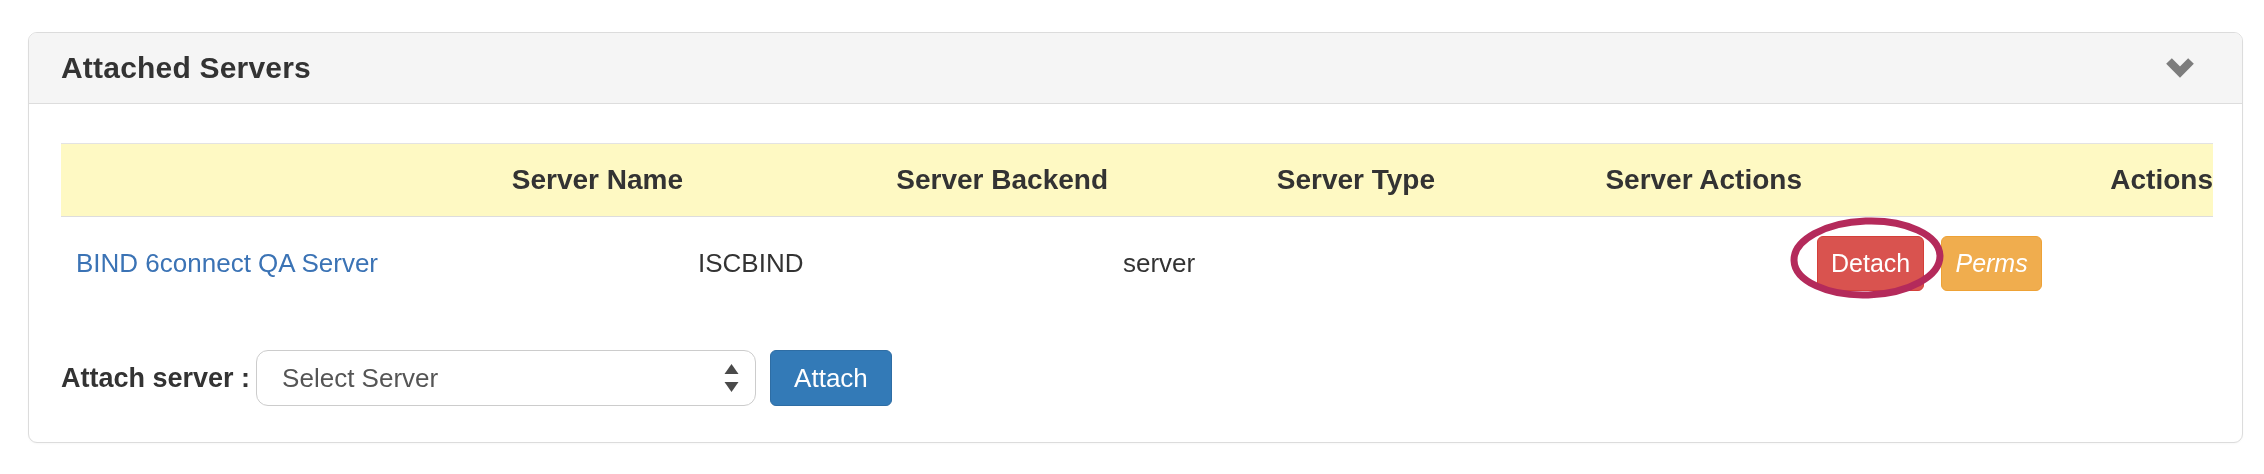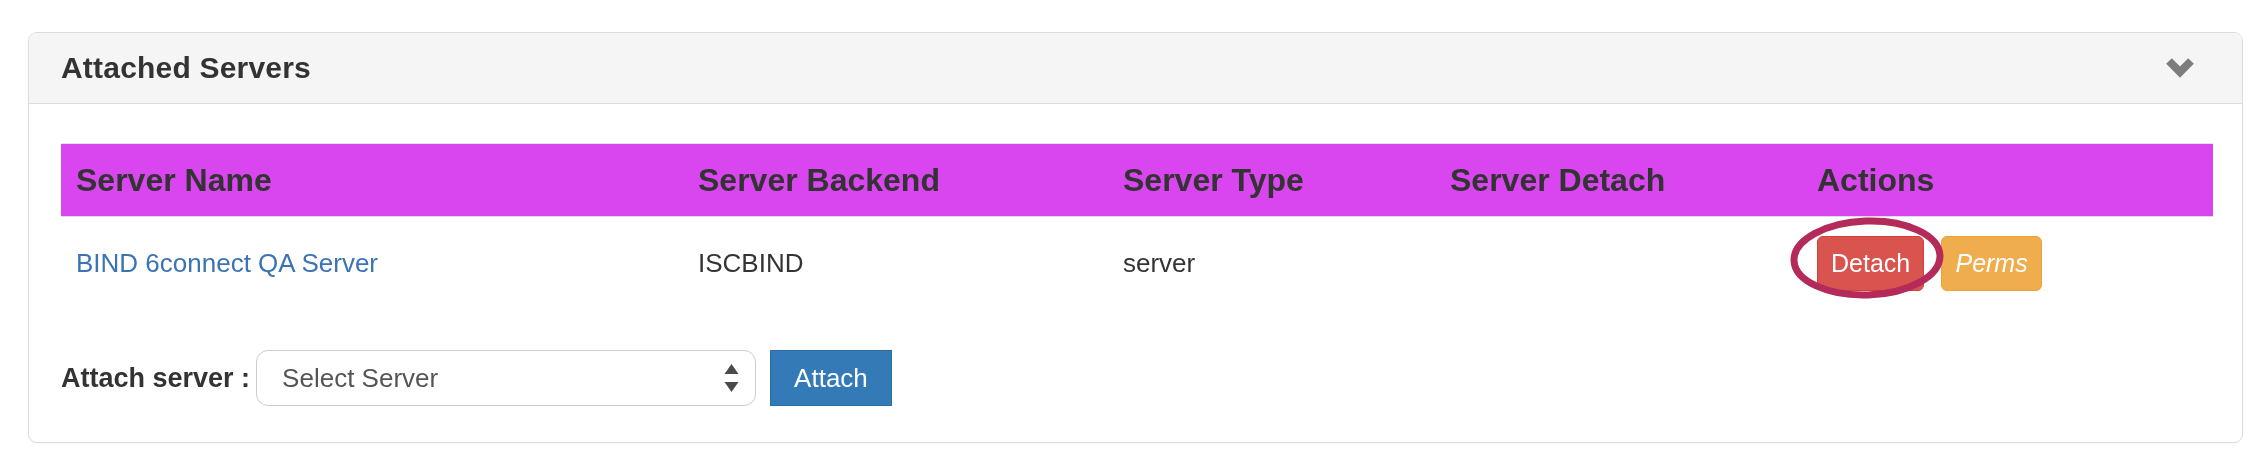--- a/index.html
+++ b/index.html
@@ -50,27 +50,27 @@
     padding: 39px 31px 0 32px;
   }
   table.servers {
     width: 100%;
     border-collapse: collapse;
     table-layout: fixed;
     font-size: 26px;
     color: #333333;
   }
   table.servers th {
-    background: #d946ef;
+    background: #fef9c3;
     border-top: 1px solid #e3e3e3;
     border-bottom: 1px solid #ddd;
     height: 72px;
-    text-align: left;
+    text-align: right;
     font-weight: bold;
-    font-size: 32px;
+    font-size: 28px;
     padding: 0 0 0 15px;
     color: #333333;
   }
   table.servers td {
     height: 92px;
     padding: 0 0 0 15px;
     vertical-align: middle;
     font-size: 26px;
   }
   a.server-link {
@@ -131,21 +131,21 @@
     font-size: 26px;
     color: #555555;
   }
   .btn-attach {
     box-sizing: border-box;
     margin-left: 14px;
     height: 56px;
     padding: 0 23px;
     background: #337ab7;
     border: 1px solid #2e6da4;
-    border-radius: 0;
+    border-radius: 6px;
     color: #ffffff;
     font-size: 26px;
     display: flex;
     align-items: center;
     cursor: pointer;
     font-family: "Liberation Sans", sans-serif;
   }
   .annotation-ellipse {
     position: absolute;
     left: 1789px;
@@ -176,21 +176,21 @@
         <col style="width:425px">
         <col style="width:327px">
         <col style="width:367px">
         <col style="width:411px">
       </colgroup>
       <thead>
         <tr>
           <th>Server Name</th>
           <th>Server Backend</th>
           <th>Server Type</th>
-          <th>Server Detach</th>
+          <th>Server Actions</th>
           <th>Actions</th>
         </tr>
       </thead>
       <tbody>
         <tr>
           <td>
             <a class="server-link" href="#">BIND 6connect QA Server</a>
           </td>
           <td>ISCBIND</td>
           <td>server</td>

